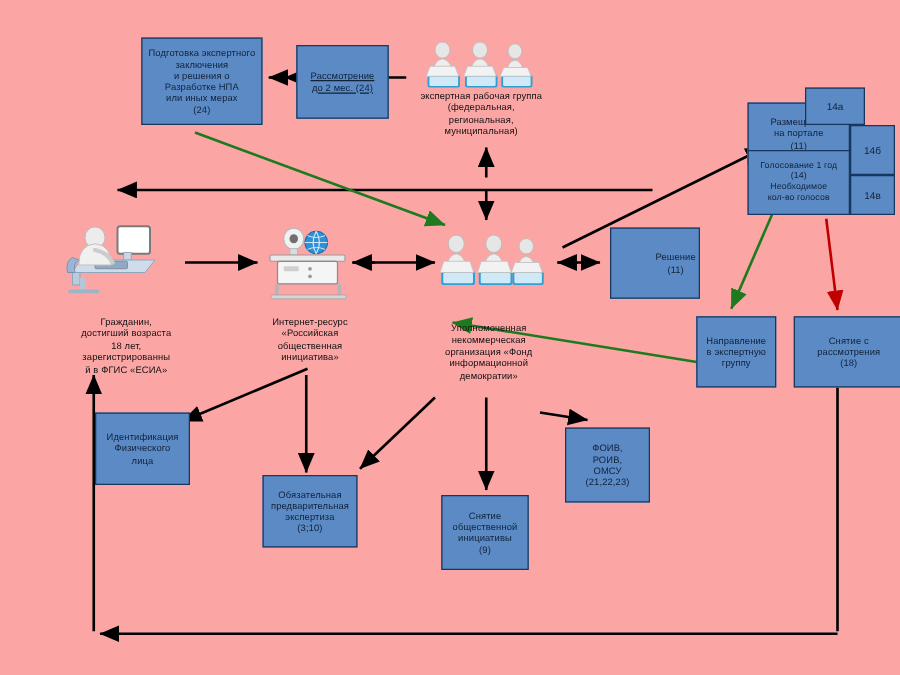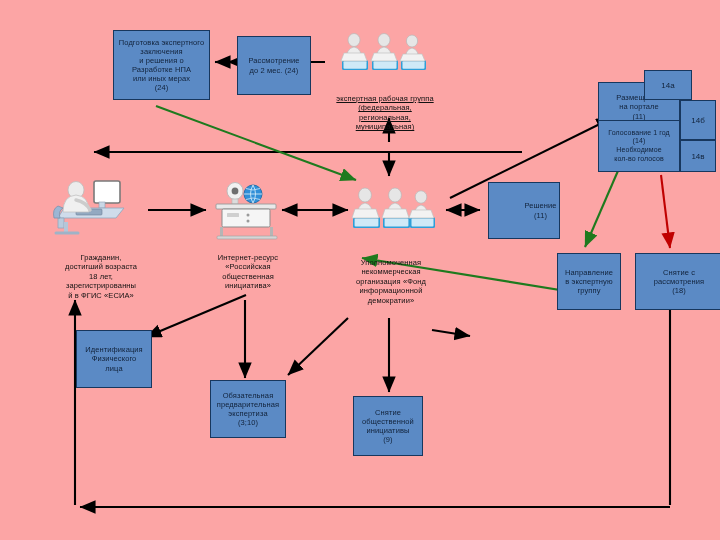--- a/index.html
+++ b/index.html
@@ -139,21 +139,21 @@
     </g>
   </svg>
 
   <div class="node" style="left:113px; top:30px; width:97px; height:70px;">Подготовка экспертного
 заключения
 и решения о
 Разработке НПА
 или иных мерах
 (24)</div>
 
-  <div class="node" style="left:237px; top:36px; width:74px; height:59px;">Рассмотрение
+  <div class="node" style="left:237px; top:36px; width:74px; height:59px;text-decoration:underline;">Рассмотрение
 до 2 мес. (24)</div>
 
   <div class="node" style="left:598px; top:70px; width:82px; height:50px;margin-top:12px;">Размещение
 на портале
 (11)</div>
 
   <div class="node" style="left:598px; top:120px; width:82px; height:52px; font-size:7px;">Голосование 1 год
 (14)
 Необходимое
 кол-во голосов</div>
@@ -176,20 +176,24 @@
 
   <div class="node" style="left:76px; top:330px; width:76px; height:58px;">Идентификация
 Физического
 лица</div>
 
   <div class="node" style="left:210px; top:380px; width:76px; height:58px;">Обязательная
 предварительная
 экспертиза
 (3;10)</div>
 
+  <div class="node" style="left:452px; top:342px; width:68px; height:60px;">ФОИВ,
+РОИВ,
+ОМСУ
+(21,22,23)</div>
 
   <div class="node" style="left:353px; top:396px; width:70px; height:60px;">Снятие
 общественной
 инициативы
 (9)</div>
 
   <div class="art" style="left:336px; top:28px;">
     <svg width="96" height="50" viewBox="0 0 96 50">
       <g>
 
@@ -207,21 +211,21 @@
 
         <ellipse cx="76" cy="13" rx="5.6" ry="6" fill="#e6e6e6" stroke="#b8b8b8" stroke-width=".7"></ellipse>
         <path d="M69 34 q0 -13 7 -14 q7 1 7 14 z" fill="#ededed" stroke="#bcbcbc" stroke-width=".7"></path>
         <rect x="65" y="32" width="25" height="10" rx="1.6" fill="#2f9fd8"></rect>
         <rect x="66.5" y="33.2" width="22" height="7.6" rx="1" fill="#cfe9f7"></rect>
         <path d="M67 26 L86 26 L89 33 L64 33 z" fill="#f2f2f2" stroke="#c2c2c2" stroke-width=".7"></path>
       </g>
     </svg>
   </div>
 
-  <div class="caption" style="left:320px; top:94px; width:130px;text-decoration:underline;">экспертная рабочая группа
+  <div class="caption" style="left:320px; top:72px; width:130px;">экспертная рабочая группа
 (федеральная,
 региональная,
 муниципальная)</div>
 
   <div class="art" style="left:50px; top:178px;">
     <svg width="80" height="62" viewBox="0 0 80 62">
 
       <rect x="44" y="3" width="26" height="22" rx="2" fill="#ffffff" stroke="#7a7a7a" stroke-width="1.6"></rect>
       <rect x="49" y="24" width="6" height="6" fill="#c9d7e6" stroke="#8a9cb0" stroke-width=".6"></rect>
 

